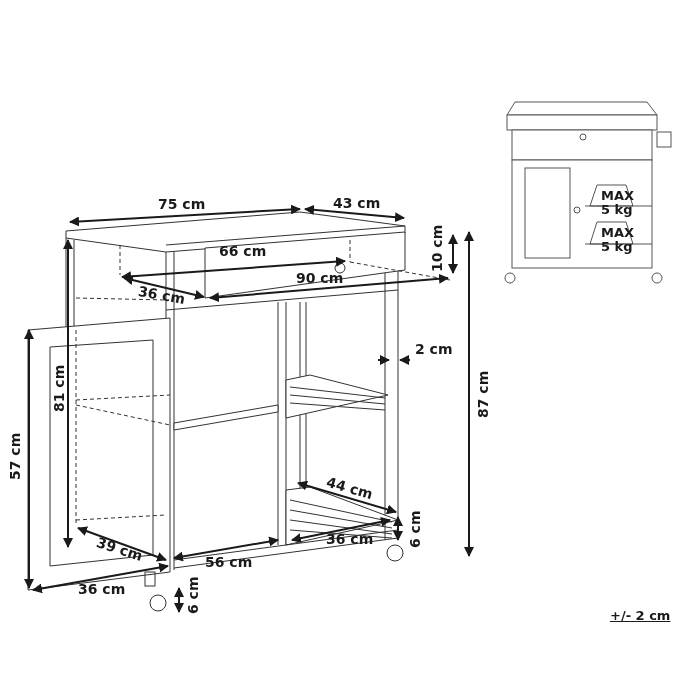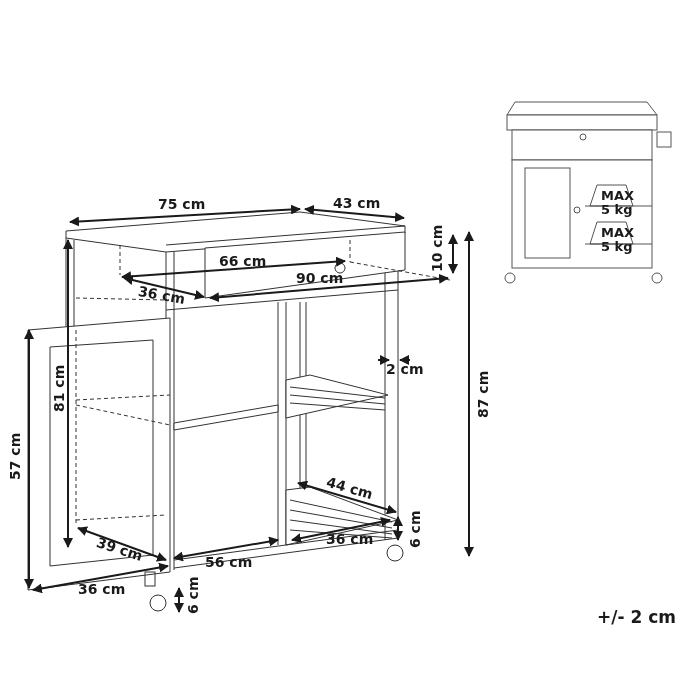--- a/index.html
+++ b/index.html
@@ -111,36 +111,36 @@
     <circle cx="657" cy="278" r="5"></circle>
     <path d="M597,185 L626,185 L633,206 L590,206 Z" fill="#fff"></path>
     <path d="M597,222 L626,222 L633,244 L590,244 Z" fill="#fff"></path>
     <line x1="585" y1="206" x2="652" y2="206"></line>
     <line x1="585" y1="244" x2="652" y2="244"></line>
   </g>
 </svg>
 
 <div class="lbl" style="left:158px;top:197px;">75 cm</div>
 <div class="lbl" style="left:333px;top:196px;">43 cm</div>
-<div class="lbl" style="left:219px;top:254px;">66 cm</div>
+<div class="lbl" style="left:219px;top:244px;">66 cm</div>
 <div class="lbl" style="left:296px;top:271px;">90 cm</div>
 <div class="lbl" style="left:138px;top:288px;transform:rotate(10deg);">36 cm</div>
 <div class="lbl vert" style="left:430px;top:272px;transform:rotate(-90deg);">10 cm</div>
 <div class="lbl vert" style="left:476px;top:418px;transform:rotate(-90deg);">87 cm</div>
 <div class="lbl vert" style="left:52px;top:412px;transform:rotate(-90deg);">81 cm</div>
 <div class="lbl vert" style="left:8px;top:480px;transform:rotate(-90deg);">57 cm</div>
-<div class="lbl" style="left:386px;top:342px;margin-top:20px;">2 cm</div>
+<div class="lbl" style="left:415px;top:342px;">2 cm</div>
 <div class="lbl" style="left:326px;top:481px;transform:rotate(16deg);">44 cm</div>
 <div class="lbl" style="left:96px;top:542px;transform:rotate(18deg);">39 cm</div>
 <div class="lbl" style="left:205px;top:555px;">56 cm</div>
 <div class="lbl" style="left:326px;top:532px;">36 cm</div>
 <div class="lbl" style="left:78px;top:582px;">36 cm</div>
 <div class="lbl vert" style="left:186px;top:614px;transform:rotate(-90deg);">6 cm</div>
 <div class="lbl vert" style="left:408px;top:548px;transform:rotate(-90deg);">6 cm</div>
-<div class="lbl" style="left:597px;top:609px;font-size:17px;">+/- 2 cm</div>
+<div class="lbl" style="left:610px;top:609px;font-size:13px;text-decoration:underline;">+/- 2 cm</div>
 
 <div class="lbl small" style="left:601px;top:189px;width:22px;">
   <div>MAX</div>
   <div>5 kg</div>
 </div>
 <div class="lbl small" style="left:601px;top:226px;width:22px;">
   <div>MAX</div>
   <div>5 kg</div>
 </div>
 

